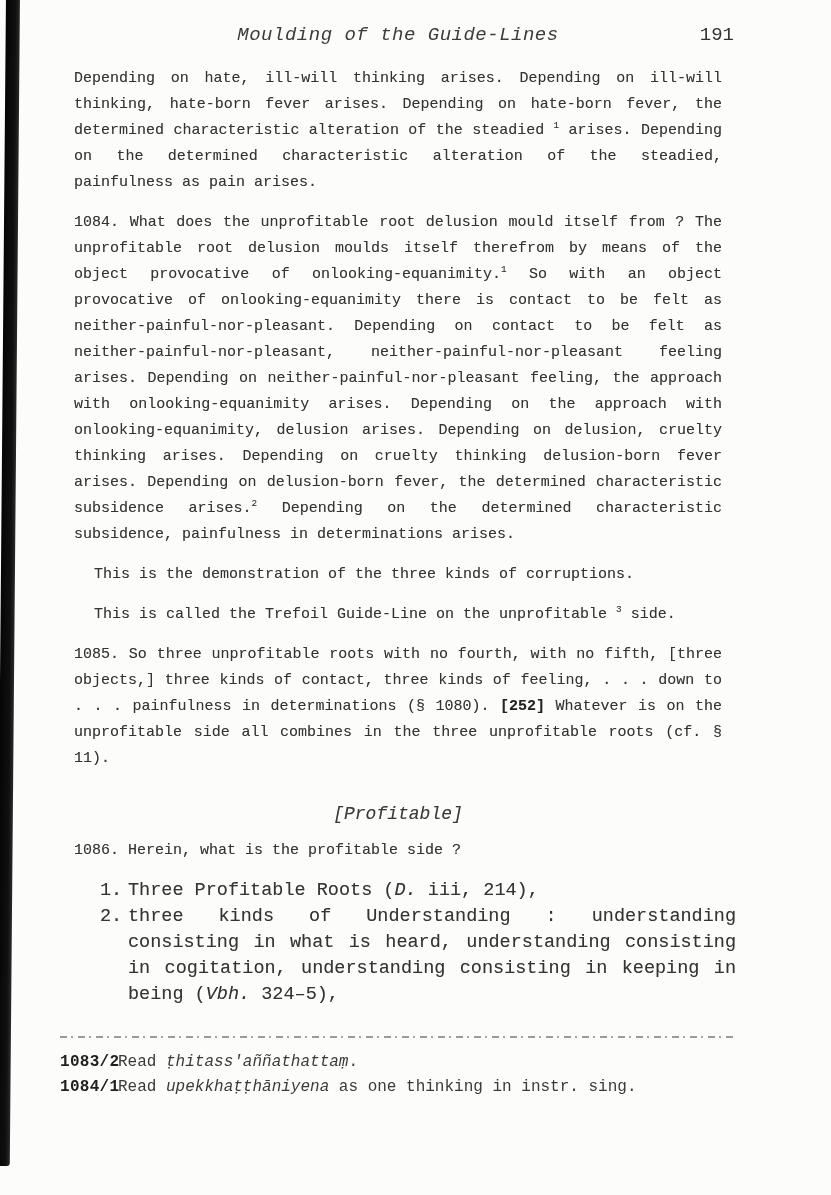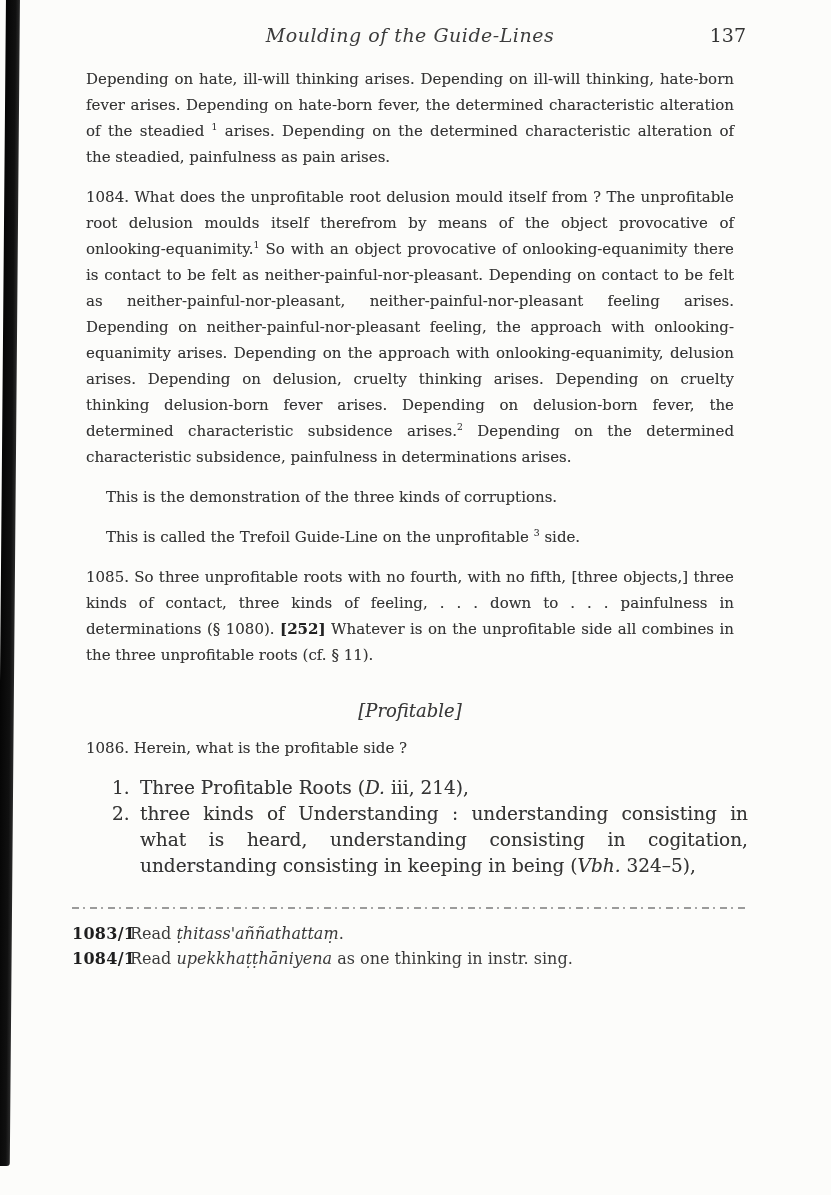--- a/index.html
+++ b/index.html
@@ -11,21 +11,21 @@
     overflow:hidden;
     position:relative;
   }
   .page{position:absolute;inset:0;}
   .binding-bar{
     position:absolute;left:6px;top:-6px;width:14px;height:1172px;
     background:linear-gradient(90deg,#050505 0%,#101010 70%,#2b2b2b 100%);
     transform:rotate(0.5deg);transform-origin:top left;
     border-radius:0 0 3px 2px;
   }
-  .content{position:absolute;left:72px;top:24px;width:676px;}
+  .content{position:absolute;left:60px;top:24px;width:676px;font-family:Liberation Mono, monospace;}
   .running-header{position:relative;text-align:center;font-size:19px;height:28px;}
   .header-title{font-style:italic;letter-spacing:0.5px;color:#3c3c3c;}
   .page-number{position:absolute;right:2px;top:0;font-style:normal;color:#333;}
   p.body-para{
     margin:14px;text-align:justify;font-size:15px;line-height:26px;
     text-shadow:0 0 0.5px rgba(52,52,52,0.35);
   }
   .first-para{margin-top:34px;}
   .spaced{margin-top:25px;}
   .indented{text-indent:20px;}
@@ -58,21 +58,21 @@
 </head>
 <body>
 
 <div class="page">
   <div class="binding-bar"></div>
 
   <div class="content">
 
     <div class="running-header">
       <span class="header-title">Moulding of the Guide-Lines</span>
-      <span class="page-number">137</span>
+      <span class="page-number">191</span>
     </div>
 
     <p class="body-para first-para"><span>Depending on hate, ill-will thinking arises.  Depending on ill-will thinking, hate-born fever arises.  Depending on hate-born fever, the determined characteristic alteration of the steadied </span><span class="seg-sup">1</span><span> arises.  Depending on the determined characteristic alteration of the steadied, painfulness as pain arises.</span></p>
 
     <p class="body-para spaced"><span>1084. What does the unprofitable root delusion mould itself from ?  The unprofitable root delusion moulds itself therefrom by means of the object provocative of onlooking-equanimity.</span><span class="seg-sup">1</span><span>  So with an object provocative of onlooking-equanimity there is contact to be felt as neither-painful-nor-pleasant.  Depending on contact to be felt as neither-painful-nor-pleasant, neither-painful-nor-pleasant feeling arises.  Depending on neither-painful-nor-pleasant feeling, the approach with onlooking-equanimity arises.  Depending on the approach with onlooking-equanimity, delusion arises.  Depending on delusion, cruelty thinking arises.  Depending on cruelty thinking delusion-born fever arises.  Depending on delusion-born fever, the determined characteristic subsidence arises.</span><span class="seg-sup">2</span><span>  Depending on the determined characteristic subsidence, painfulness in determinations arises.</span></p>
 
     <p class="body-para indented"><span>This is the demonstration of the three kinds of corruptions.</span></p>
 
     <p class="body-para indented"><span>This is called the Trefoil Guide-Line on the unprofitable </span><span class="seg-sup">3</span><span> side.</span></p>
 
@@ -89,21 +89,21 @@
 
     <div class="list-item">
       <span class="list-num">2.</span>
       <span class="list-text"><span>three kinds of Understanding :  understanding consisting in what is heard, understanding consisting in cogitation, understanding consisting in keeping in being (</span><span class="seg-i">Vbh.</span><span> 324–5),</span></span>
     </div>
 
     <div class="footnote-rule"></div>
 
     <div class="footnotes">
       <div class="footnote">
-        <span class="fn-label">1083/1</span>
+        <span class="fn-label">1083/2</span>
         <span class="fn-text"><span>Read </span><span class="seg-i">ṭhitass'aññathattaṃ</span><span>.</span></span>
       </div>
       <div class="footnote">
         <span class="fn-label">1084/1</span>
         <span class="fn-text"><span>Read </span><span class="seg-i">upekkhaṭṭhāniyena</span><span> as one thinking in instr. sing.</span></span>
       </div>
     </div>
 
   </div>
 </div>

